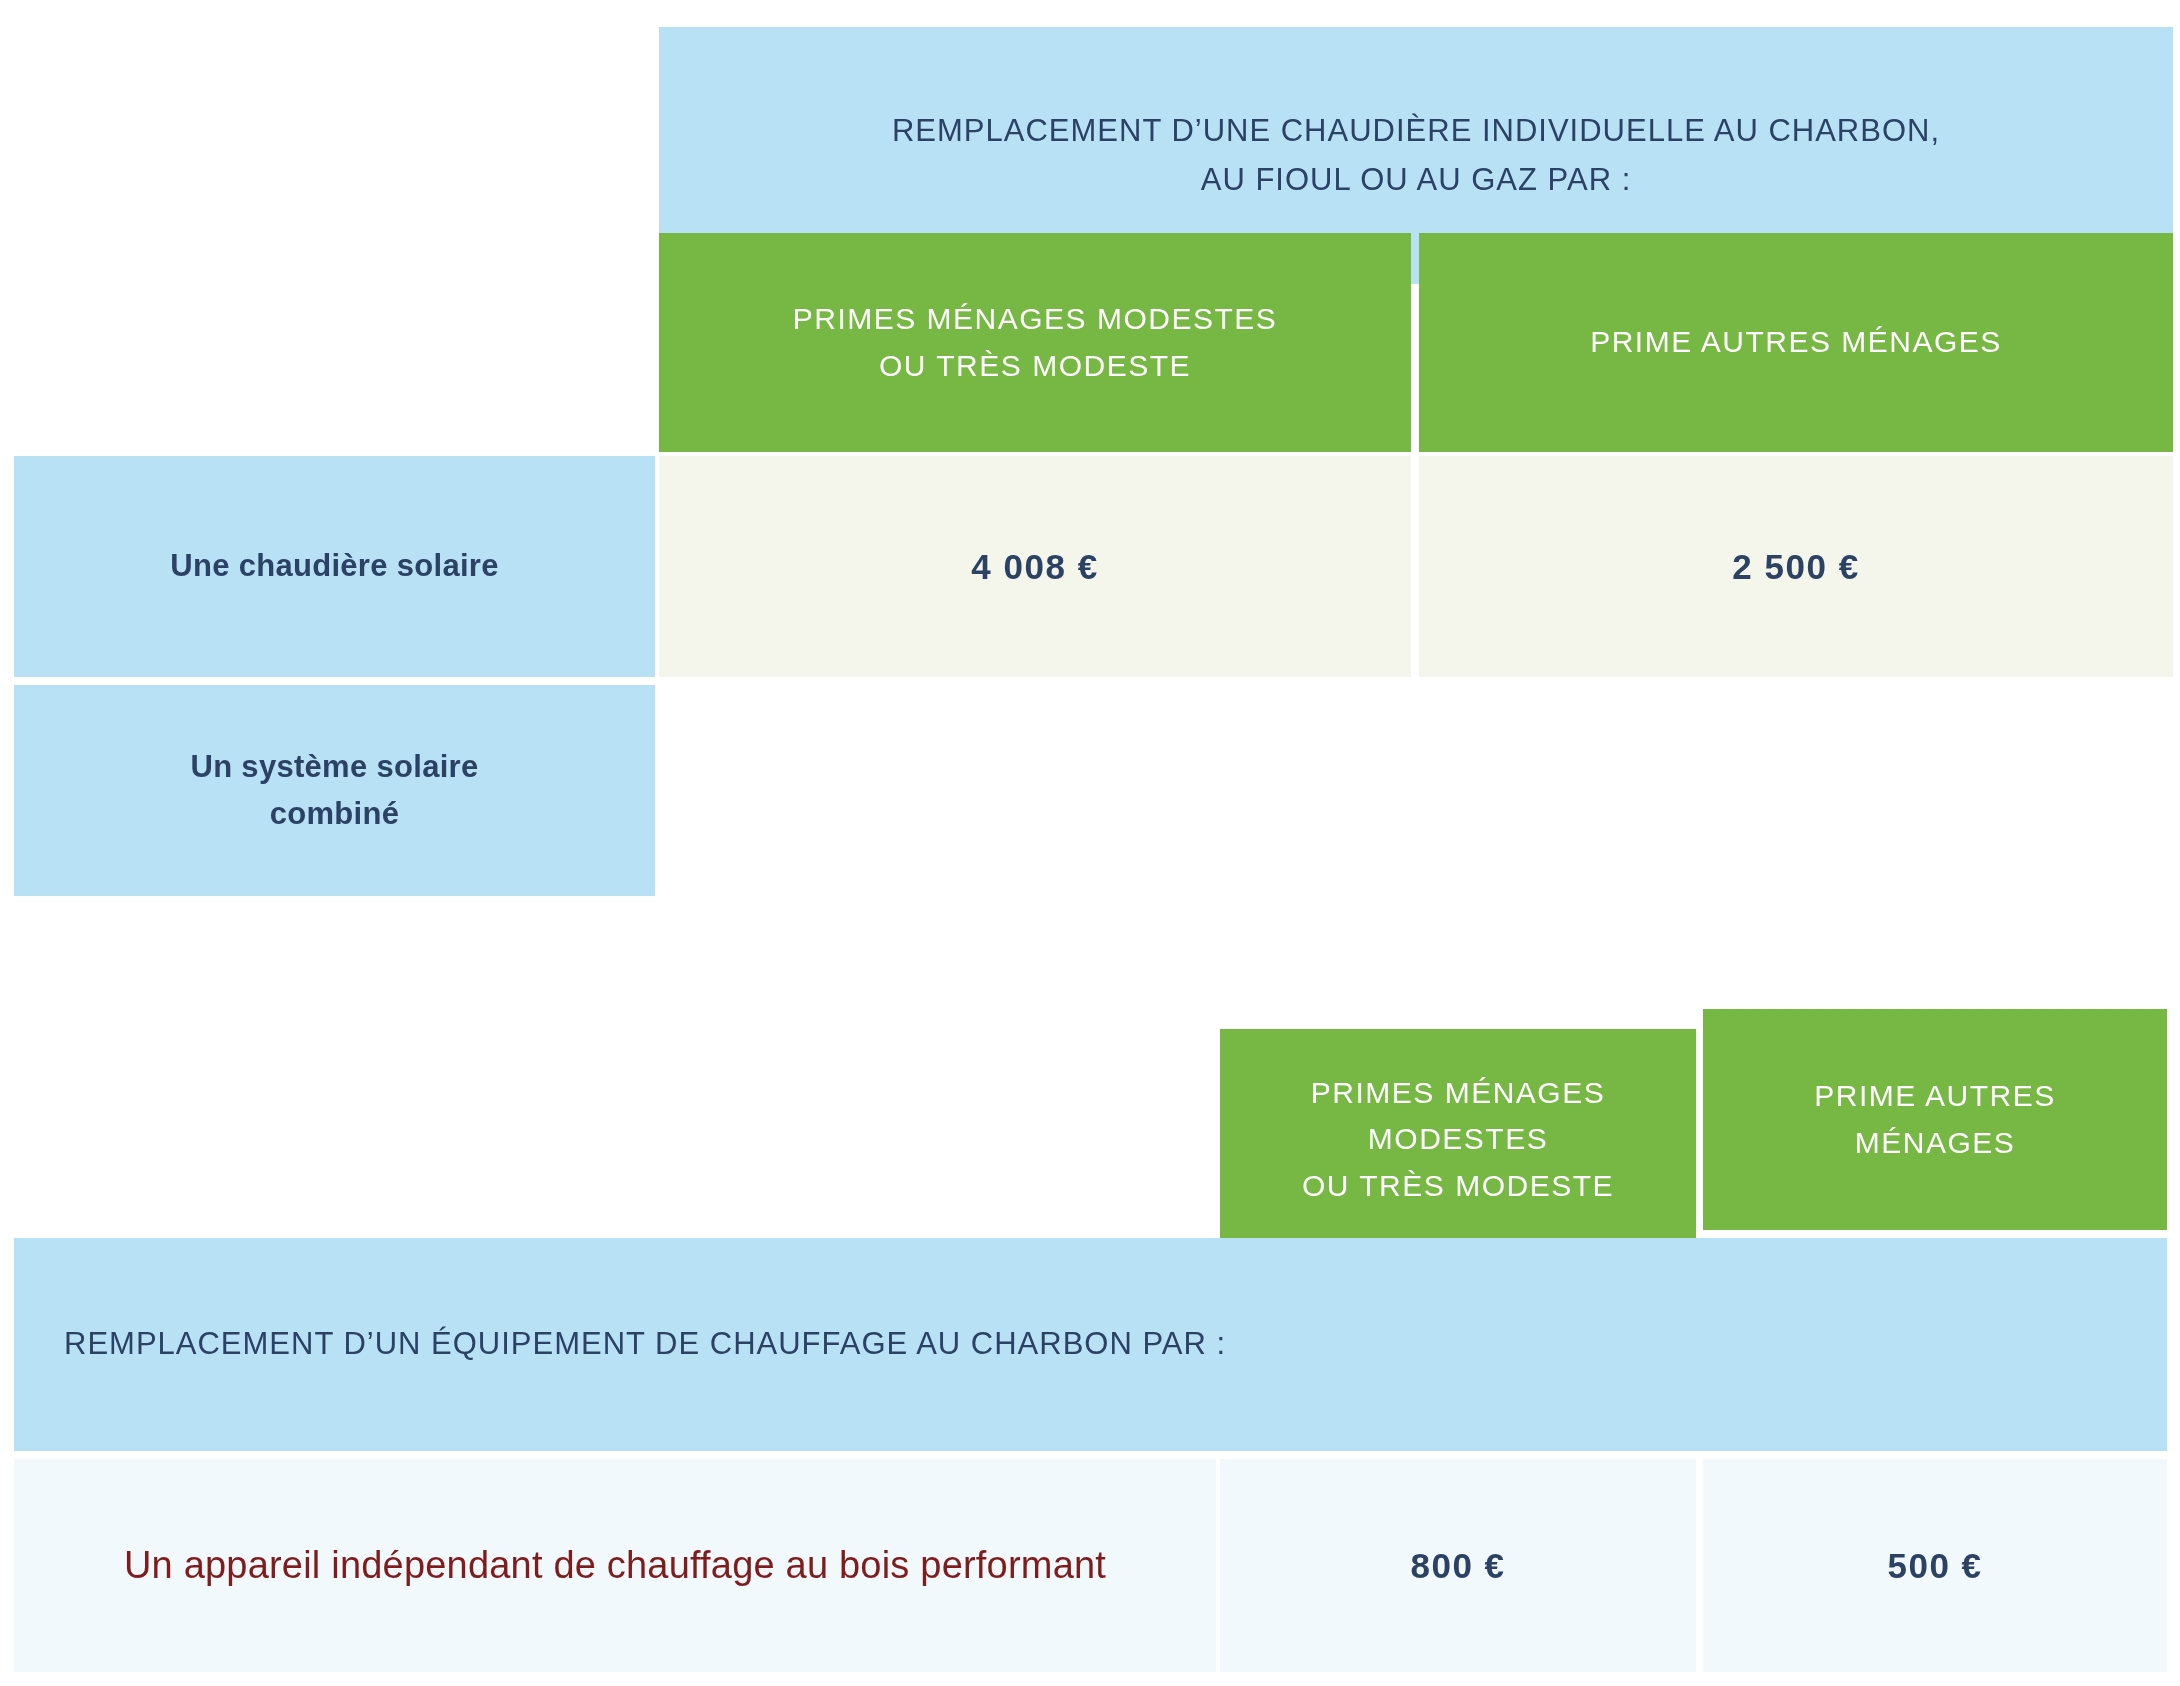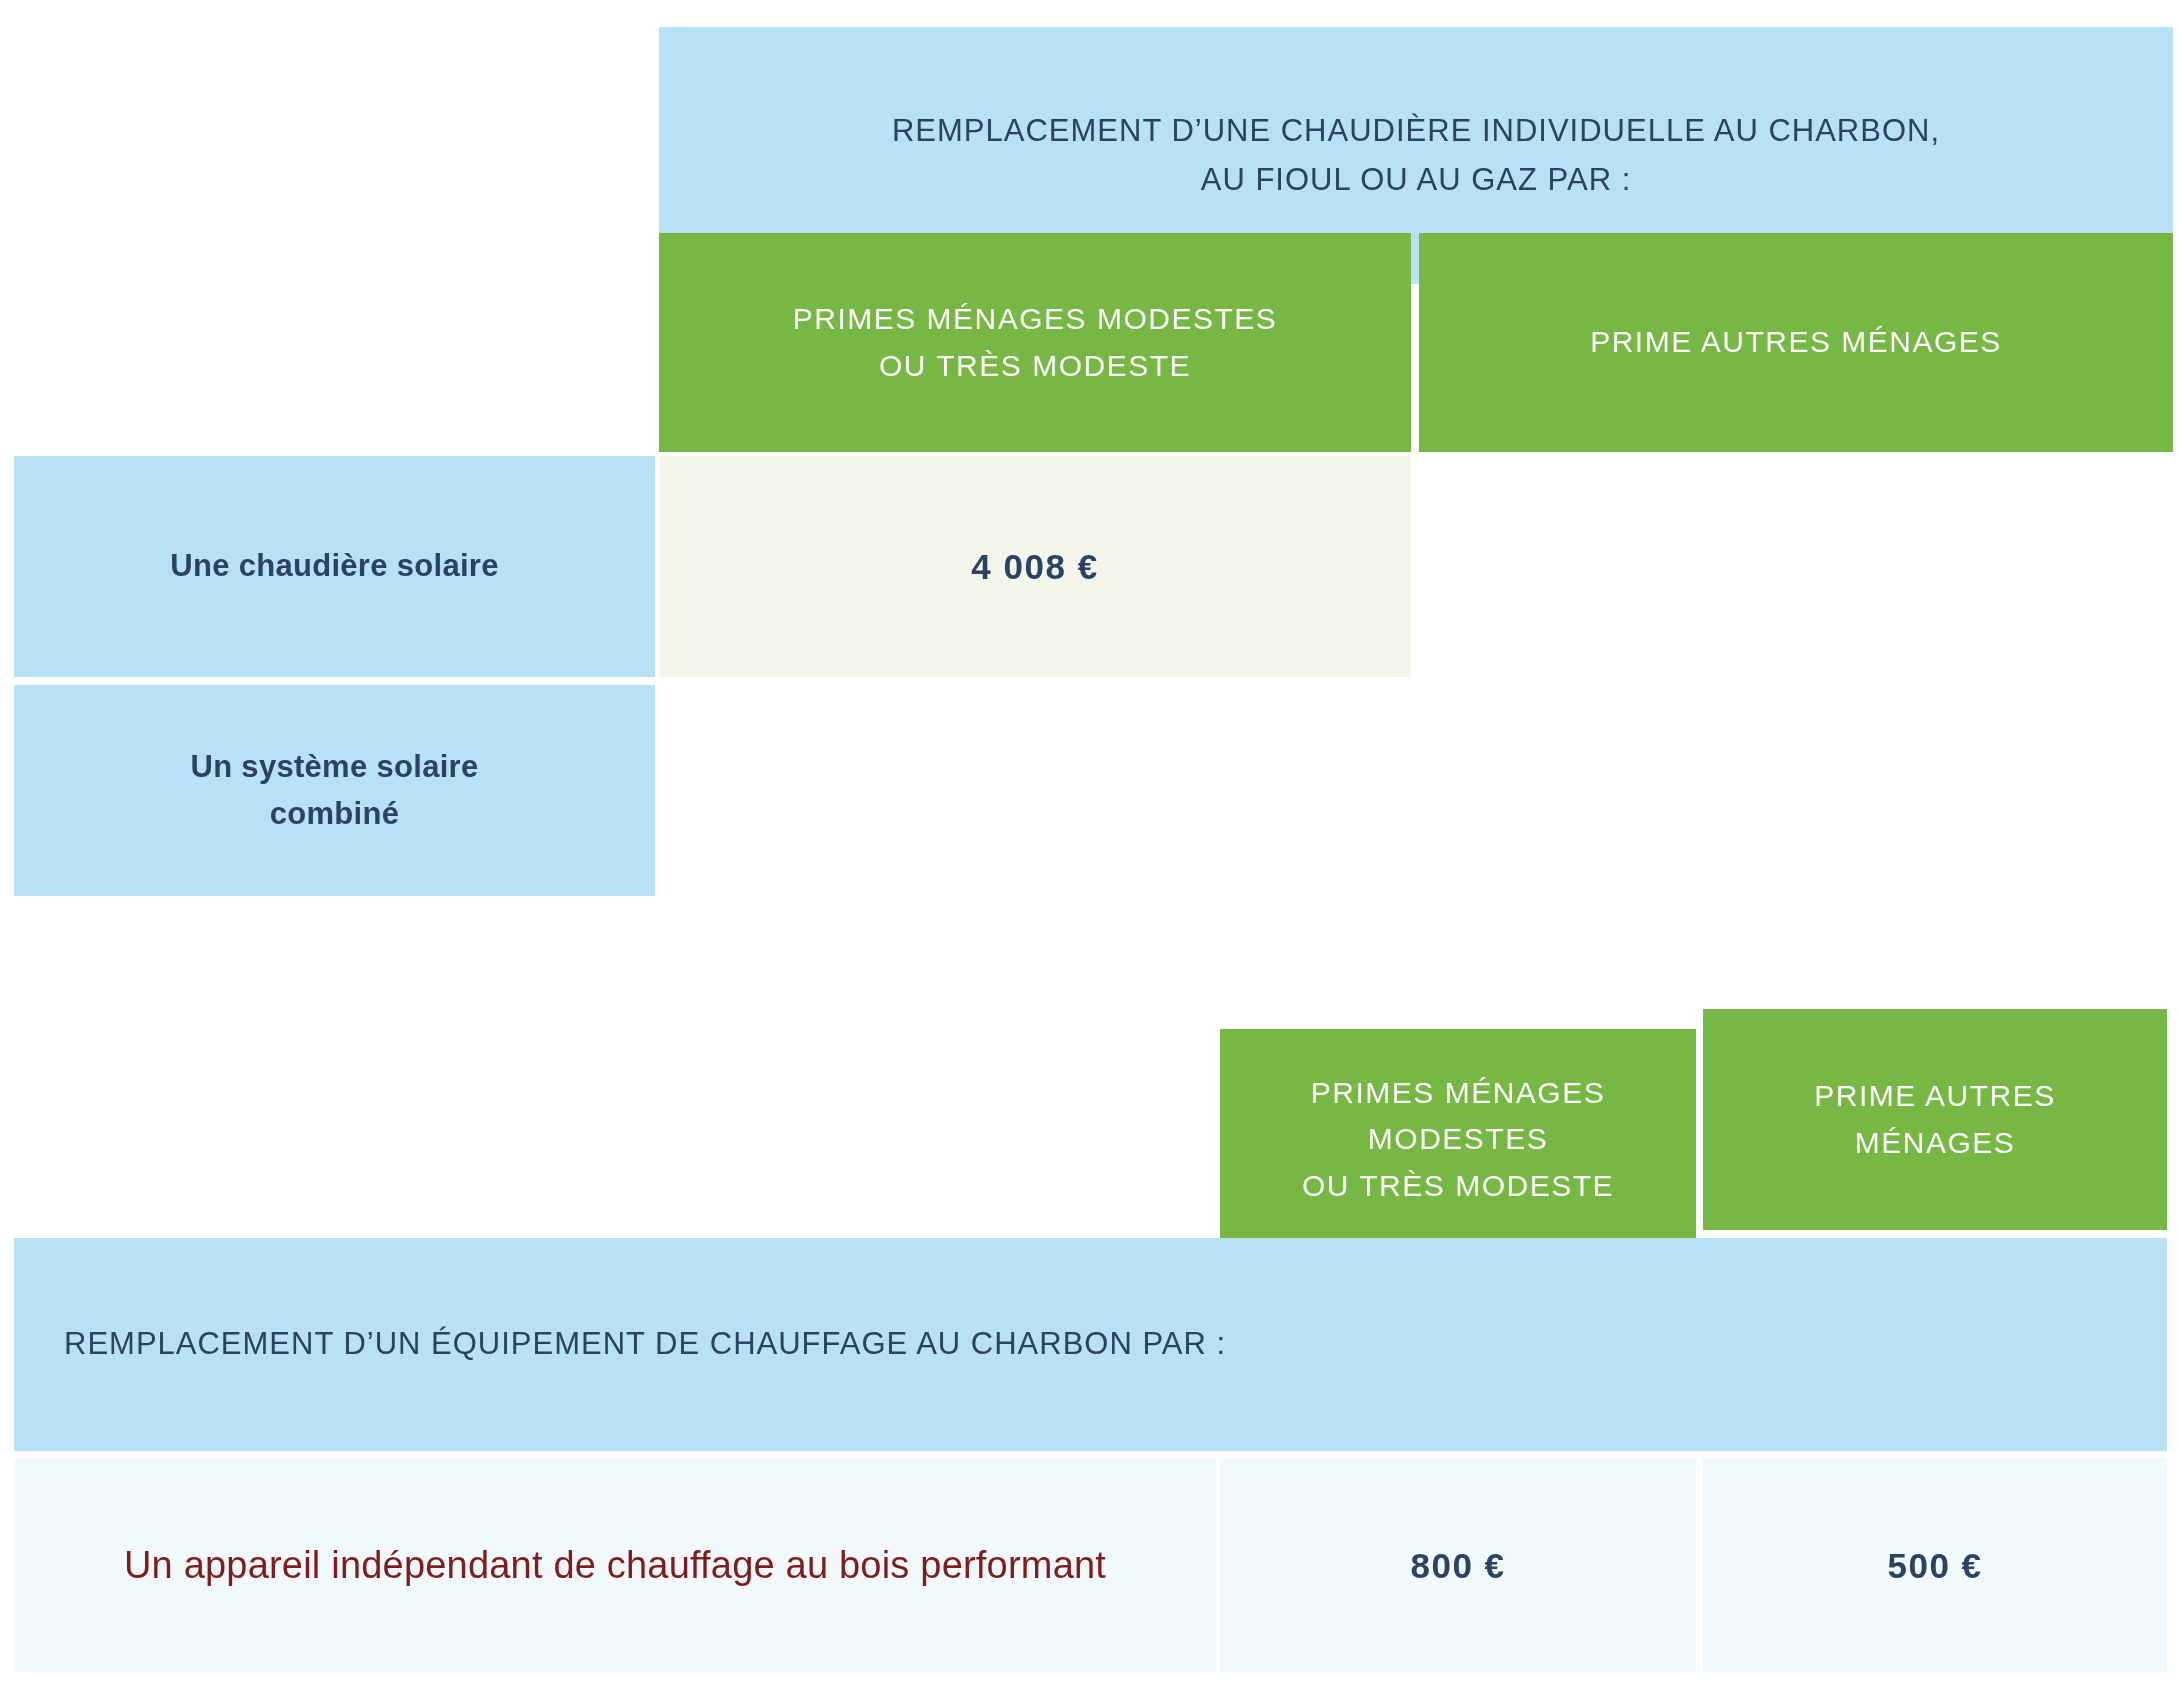--- a/index.html
+++ b/index.html
@@ -92,20 +92,21 @@
 
   <div class="cell bg-green green-caps" id="t1-col1">PRIMES MÉNAGES MODESTES
 OU TRÈS MODESTE</div>
 
   <div class="cell bg-green green-caps" id="t1-col2">PRIME AUTRES MÉNAGES</div>
 
   <div class="cell bg-blue label-bold" id="t1-r1-label">Une chaudière solaire</div>
 
   <div class="cell bg-cream value" id="t1-r1-v1">4 008 €</div>
 
+  <div class="cell bg-cream value" id="t1-r1-v2">2 500 €</div>
 
   <div class="cell bg-blue label-bold" id="t1-r2-label">Un système solaire
 combiné</div>
 
 
   <div class="cell bg-green green-caps" id="t2-col1">PRIMES MÉNAGES
 MODESTES
 OU TRÈS MODESTE</div>
 
   <div class="cell bg-blue hdr-caps left-align" id="t2-header">REMPLACEMENT D’UN ÉQUIPEMENT DE CHAUFFAGE AU CHARBON PAR :</div>

